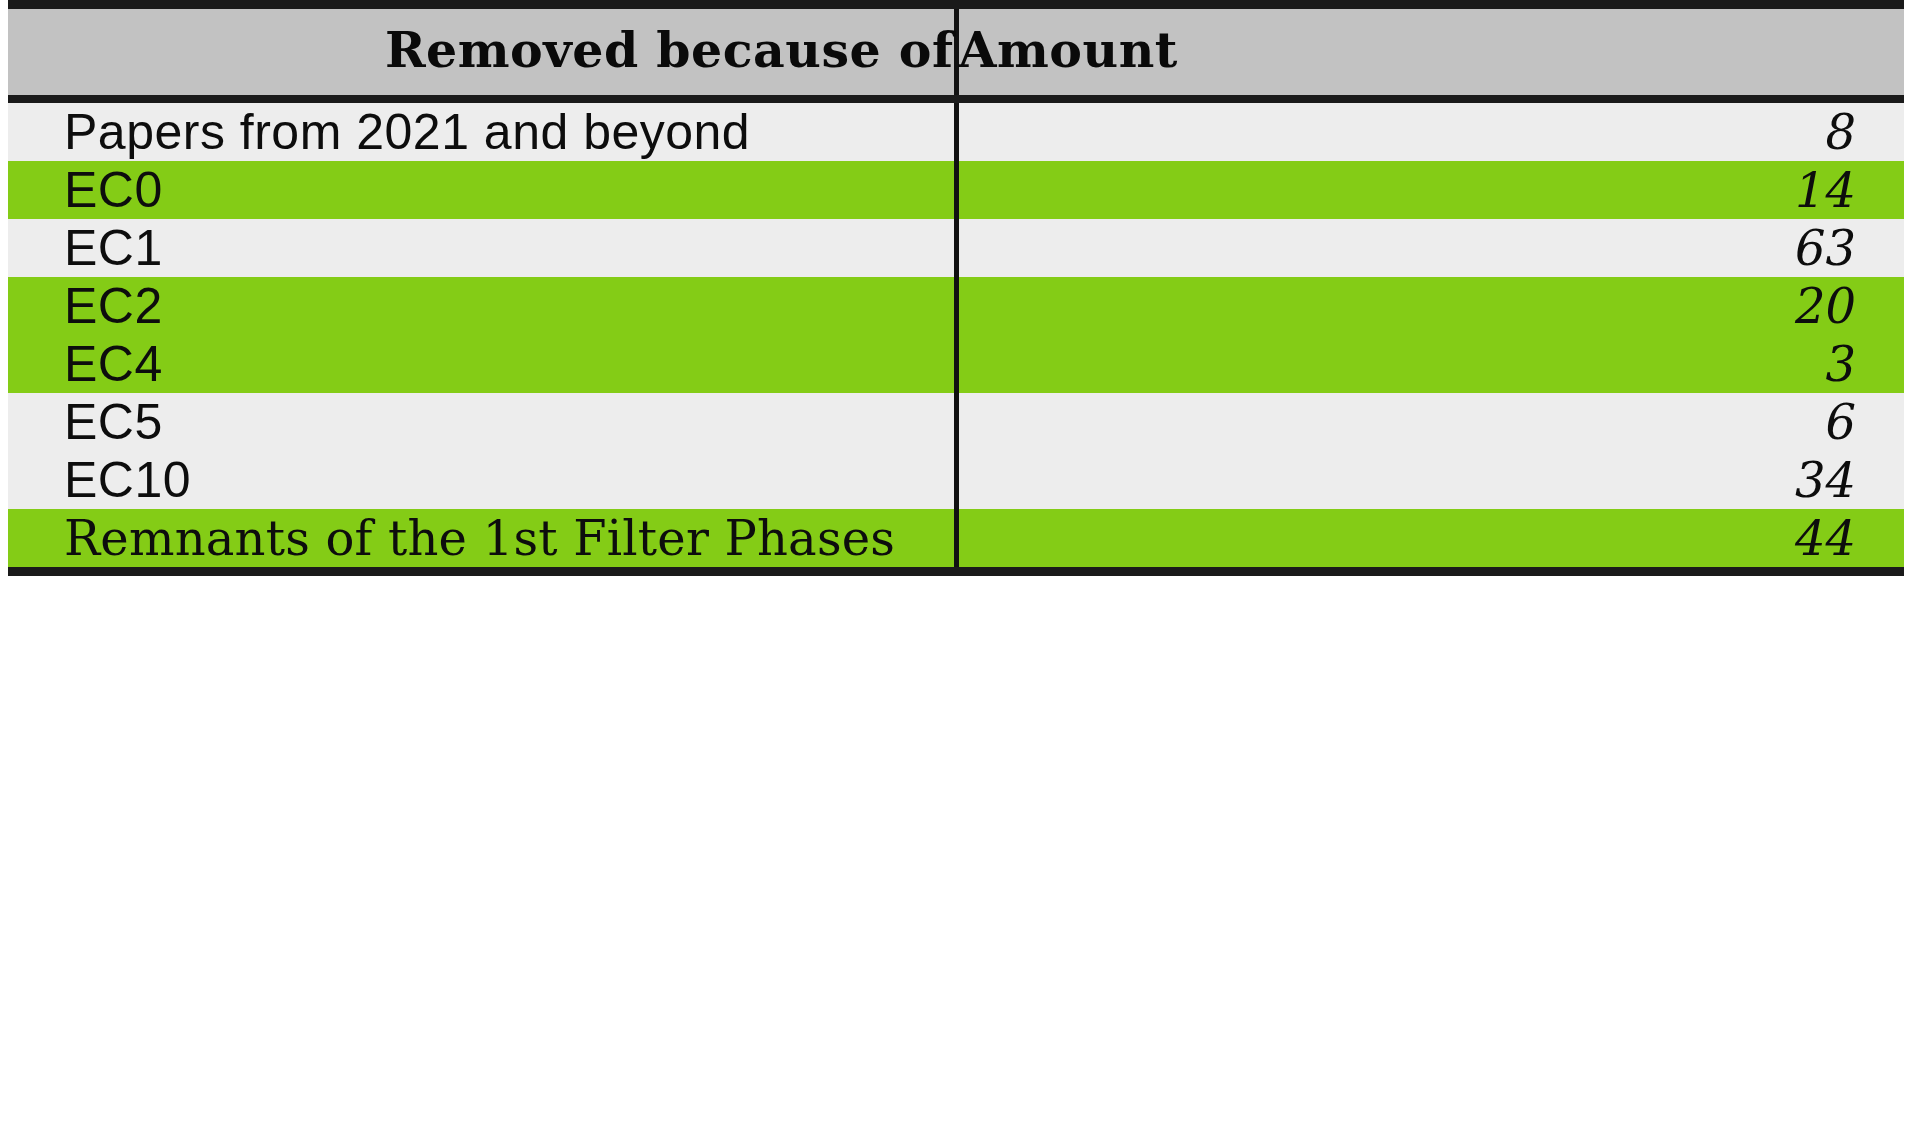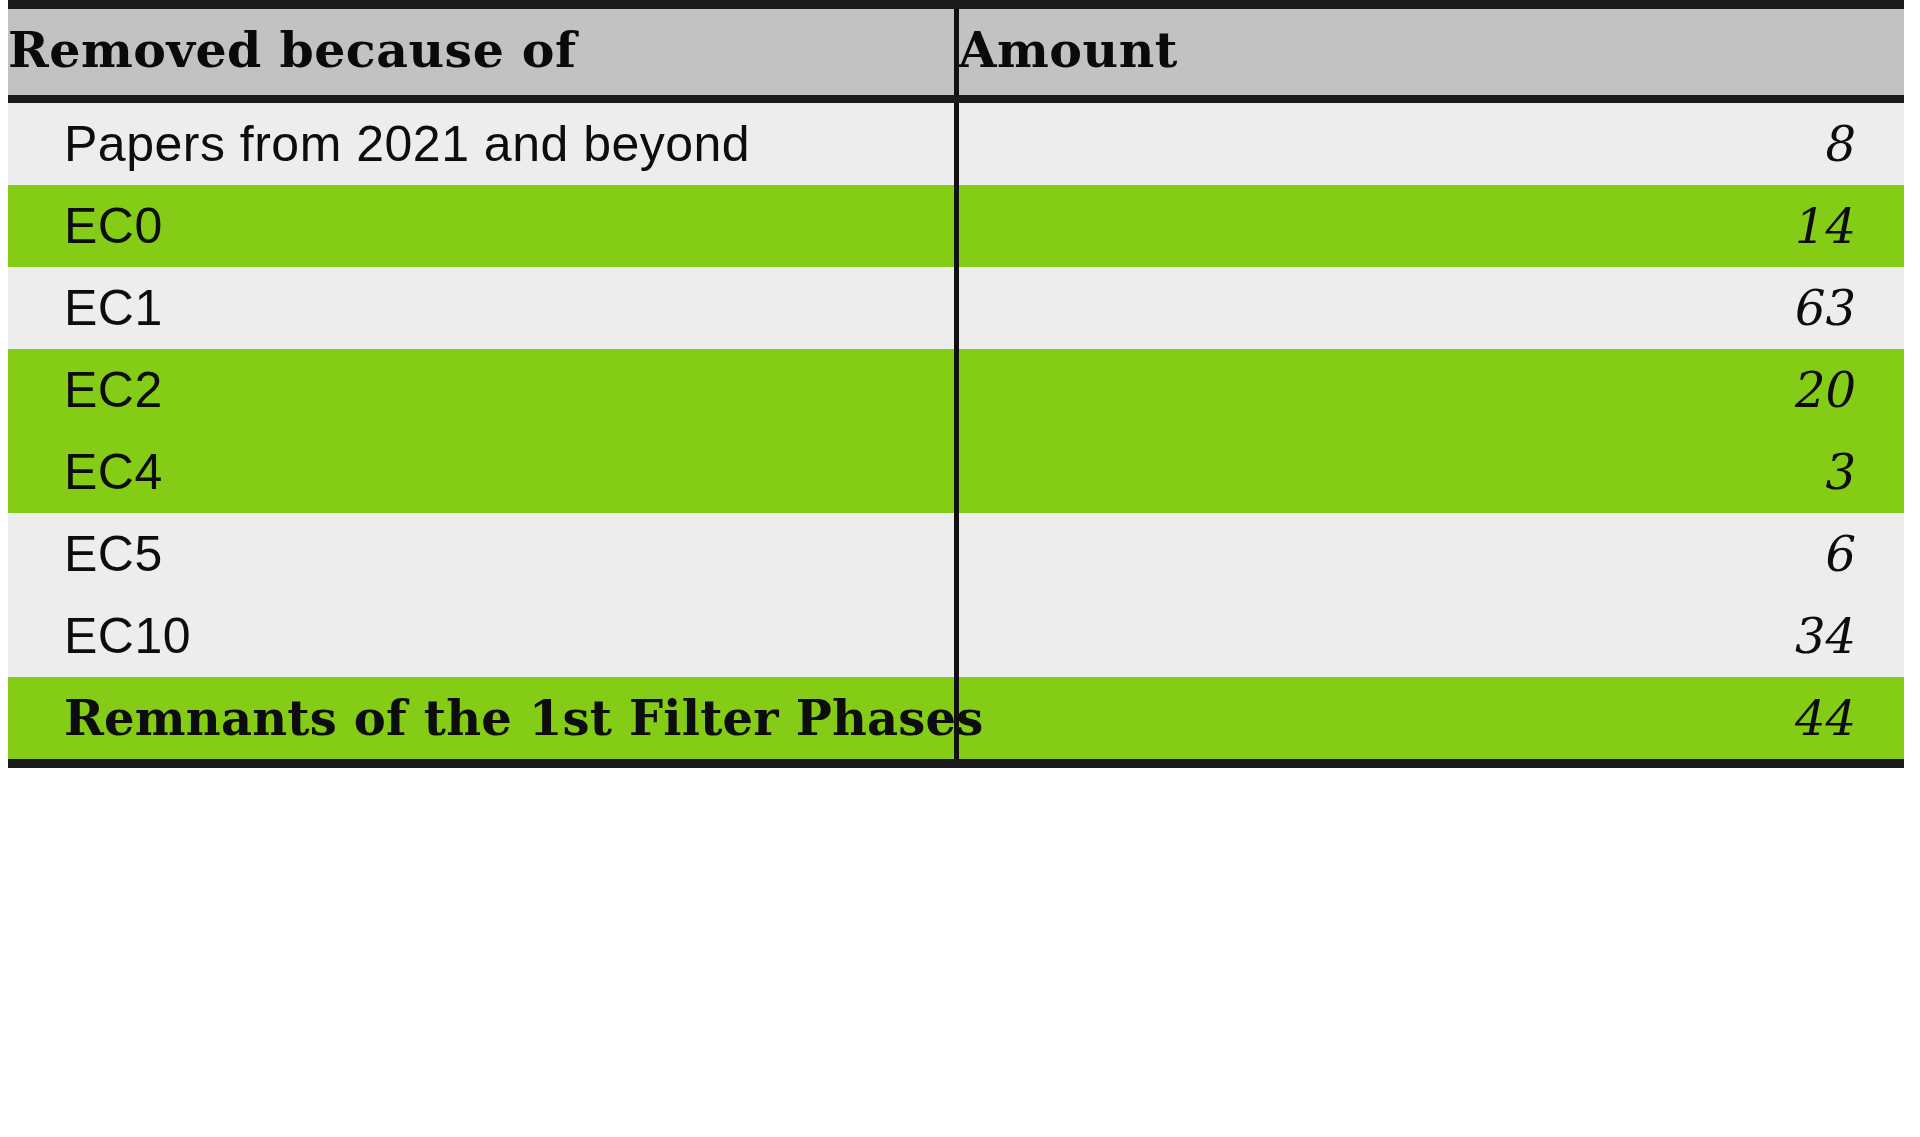--- a/index.html
+++ b/index.html
@@ -42,42 +42,42 @@
     color: #0a0a0a;
     font-family: "DejaVu Serif", "Liberation Serif", serif;
     font-weight: bold;
     font-size: 49px;
     letter-spacing: 0.5px;
     padding: 12px 0 16px 0;
     border: none;
     vertical-align: middle;
   }
   th.col-label {
-    text-align: left;
+    text-align: right;
     padding-left: 56px;
     width: 1464px;
   }
   th.col-amount {
     text-align: left;
     padding-right: 48px;
     border-left: 5px solid #111111 !important;
   }
 
   
   thead tr.rule-mid th {
     padding: 0;
     height: 8px;
     background: #1a1a1a;
     border: none;
   }
 
   
   tbody tr td {
     border: none;
-    padding: 12px;
+    padding: 0;
     height: 58px;
     vertical-align: middle;
   }
   tbody tr.stripe td {
     background: #ededed;
   }
   tbody tr.plain td {
     background: #84cc16;
   }
 
@@ -96,21 +96,21 @@
     font-family: "DejaVu Serif", "Liberation Serif", serif;
     font-style: italic;
     font-size: 48px;
     color: #0d0d0d;
     border-left: 5px solid #111111;
   }
 
   
   tbody tr.total-row td.cell-label {
     font-family: "DejaVu Serif", "Liberation Serif", serif;
-    font-weight: bold;
+    font-weight: normal;
     font-style: normal;
     font-size: 48px;
     letter-spacing: 0.2px;
   }
 
   
   tfoot tr.rule-bottom td {
     padding: 0;
     height: 9px;
     background: #1a1a1a;

